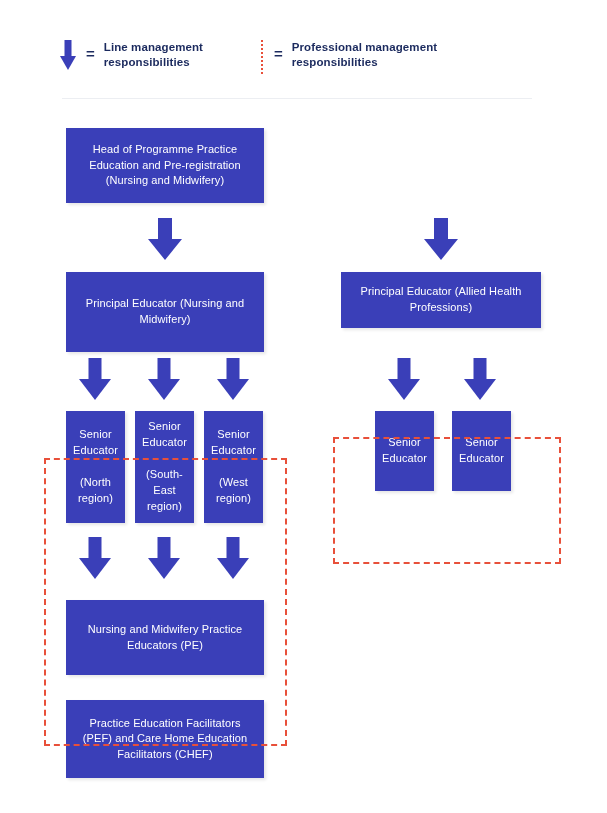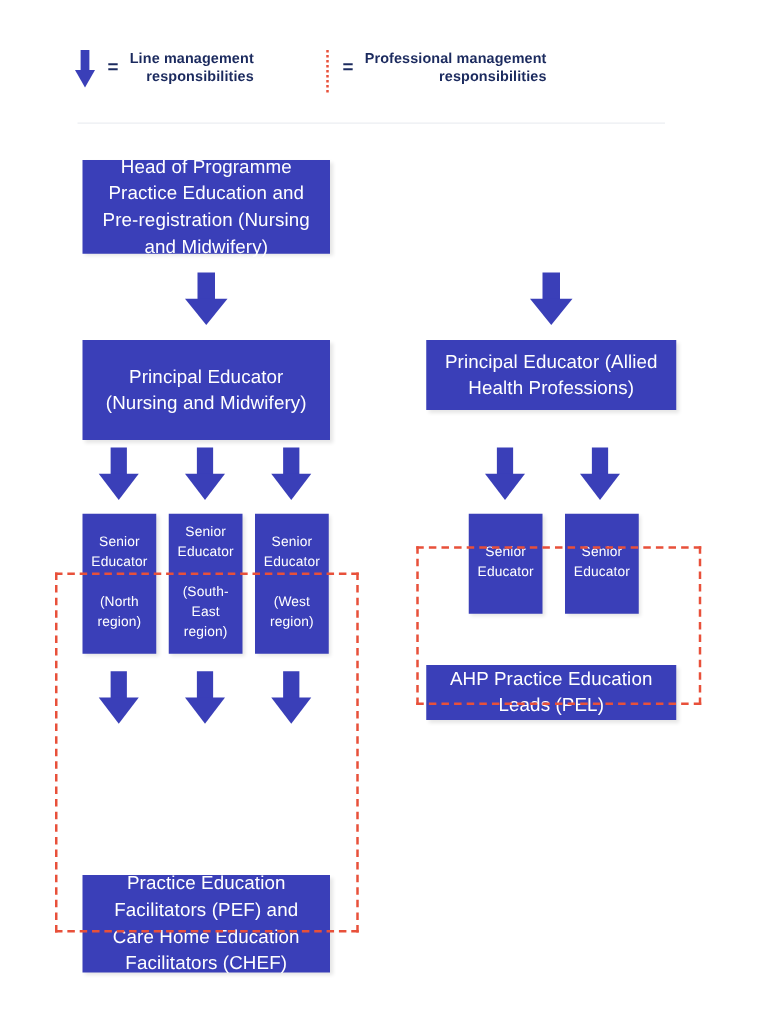--- a/index.html
+++ b/index.html
@@ -39,21 +39,20 @@
     margin: 0 9px 0 10px;
     padding-top: 6px;
   }
   .legend-text {
     font-size: 11.5px;
     font-weight: 700;
     color: #1b2a5e;
     line-height: 1.33;
     letter-spacing: .1px;
     white-space: pre-line;
-    text-align: right;
   }
   .legend-divider {
     position: absolute;
     background: #eceef2;
     height: 1px;
   }
 
   
   .arrow {
     position: absolute;
@@ -90,21 +89,21 @@
   
   .node {
     position: absolute;
     background: #3A3FB8;
     color: #ffffff;
     display: flex;
     align-items: center;
     justify-content: center;
     text-align: center;
     padding: 17px 10px;
-    font-size: 15px;
+    font-size: 11px;
     line-height: 1.42;
     letter-spacing: .1px;
     box-shadow: 2px 2px 3px rgba(0,0,0,0.10);
     white-space: pre-line;
   }
   .node.small {
     font-size: 11px;
     line-height: 1.45;
     padding: 6px 4px;
   }
@@ -184,20 +183,21 @@
   </span>
   <span class="arrow" style="left:148px; top:537px; width:32px; height:44px;">
     <span class="shaft" style="width:13px; height:24px;"></span>
     <span class="head" style="top:21px; border-left-width:16px; border-right-width:16px; border-top-width:21px;"></span>
   </span>
   <span class="arrow" style="left:217px; top:537px; width:32px; height:44px;">
     <span class="shaft" style="width:13px; height:24px;"></span>
     <span class="head" style="top:21px; border-left-width:16px; border-right-width:16px; border-top-width:21px;"></span>
   </span>
 
+  <div class="node" style="left:66px; top:600px; width:198px; height:75px;">Nursing and Midwifery Practice Educators (PE)</div>
 
   <div class="node" style="left:66px; top:700px; width:198px; height:78px;">Practice Education Facilitators (PEF) and Care Home Education Facilitators (CHEF)</div>
 
   <div class="bracket" style="left:44px; top:458px; width:243px; height:288px;
               border-left-width:2px; border-top-width:2px;
               border-bottom-width:2px; border-right-width:2px;"></div>
 
 
   <span class="arrow" style="left:424px; top:218px; width:34px; height:42px;">
     <span class="shaft" style="width:14px; height:24px;"></span>
@@ -211,19 +211,18 @@
     <span class="head" style="top:21px; border-left-width:16px; border-right-width:16px; border-top-width:21px;"></span>
   </span>
   <span class="arrow" style="left:464px; top:358px; width:32px; height:44px;">
     <span class="shaft" style="width:13px; height:24px;"></span>
     <span class="head" style="top:21px; border-left-width:16px; border-right-width:16px; border-top-width:21px;"></span>
   </span>
 
   <div class="node small" style="left:375px; top:411px; width:59px; height:80px;">Senior Educator</div>
   <div class="node small" style="left:452px; top:411px; width:59px; height:80px;">Senior Educator</div>
 
-  <div class="node" style="left:341px; top:532px; width:200px; height:44px;">AHP Practice Education Leads (PEL)</div>
 
   <div class="bracket" style="left:333px; top:437px; width:228px; height:127px;
               border-left-width:2px; border-top-width:2px;
               border-bottom-width:2px; border-right-width:2px;"></div>
 
 </div>
 
 </body></html>

